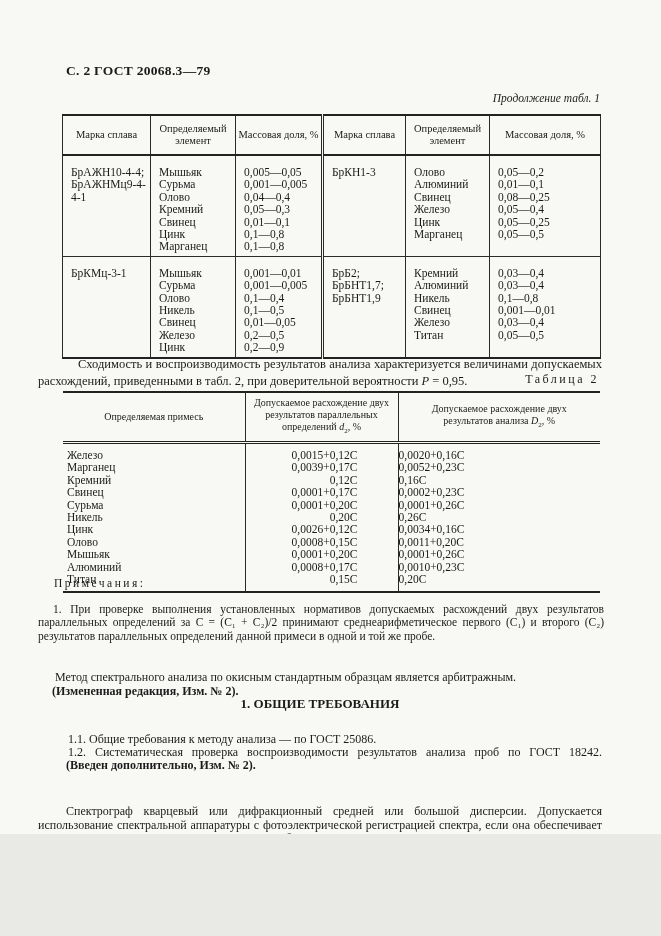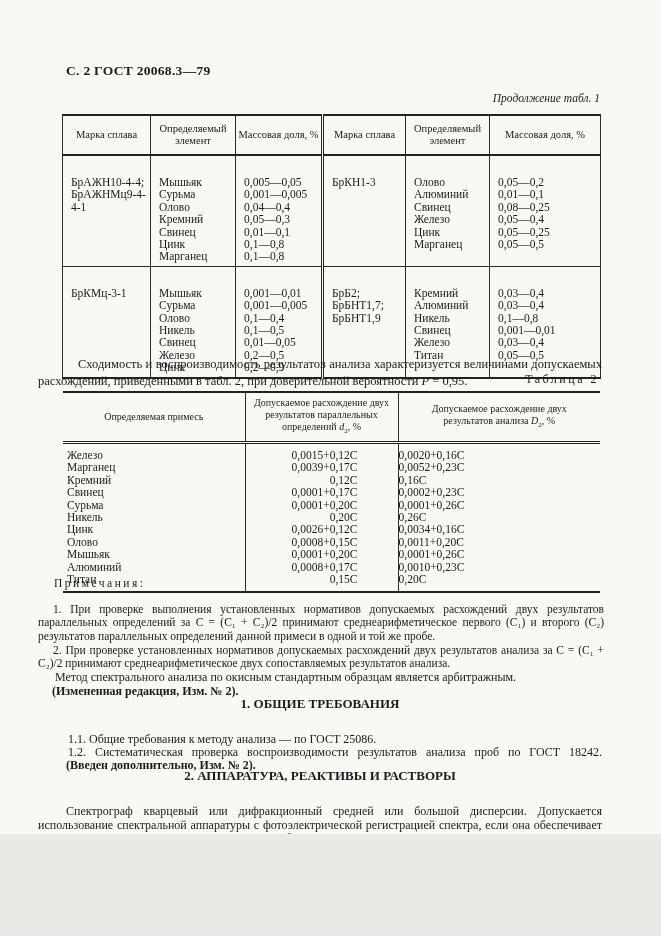--- a/index.html
+++ b/index.html
@@ -27,21 +27,21 @@
   .t1 { left: 62px; top: 114px; width: 538px;
         border: 1px solid #2a2a2a; border-top: 2px solid #222; border-bottom: 2px solid #222;
         font-size: 11.5px; }
   .t1 th {
     border-left: 1px solid #2a2a2a; border-bottom: 2px solid #222;
     font-weight: normal; font-size: 10.5px; line-height: 12px;
     text-align: center; vertical-align: middle; padding: 4px 2px; height: 30px;
   }
   .t1 td {
     border-left: 1px solid #2a2a2a;
-    vertical-align: top; padding: 20px 2px 3px 8px;
+    vertical-align: top; padding: 10px 2px 3px 8px;
     line-height: 12.4px; white-space: pre-line;
   }
   .t1 th:first-child, .t1 td:first-child { border-left: none; }
   .t1 tbody tr + tr td { border-top: 1px solid #2a2a2a; }
   .t1 .dl { border-left: 3px double #2a2a2a; }
 
   
   .bodytext { left: 38px; width: 564px; font-size: 12.5px; text-align: justify; }
   .intro { top: 343px; line-height: 17.5px; text-indent: 40px; }
   .intro i { font-style: italic; font-family: "Liberation Serif", "DejaVu Serif", serif; }
@@ -255,28 +255,26 @@
       <tr>
           <td>Титан</td>
           <td class="val">0,15С</td>
           <td class="val2">0,20С</td>
         </tr>
     </tbody>
   </table>
 
   <div class="abs notes-label">Примечания:</div>
   <p class="abs note note-1">1. При проверке выполнения установленных нормативов допускаемых расхождений двух  результатов параллельных определений за С = (С₁ + С₂)/2 принимают среднеарифметическое первого (С₁) и второго (С₂) результатов параллельных определений данной примеси в одной и той же пробе.</p>
-  <p class="abs note note-2">2. При проверке установленных нормативов допускаемых расхождений двух результатов анализа за С = (С₁ + С₂)/2 принимают среднеарифметическое двух сопоставляемых результатов анализа.</p>
 
   <p class="abs bodytext arb">Метод спектрального анализа по окисным стандартным образцам является арбитражным.</p>
   <p class="abs bodytext amend">(Измененная редакция, Изм. № 2).</p>
 
   <div class="abs sect-heading h-1">1. ОБЩИЕ ТРЕБОВАНИЯ</div>
   <p class="abs bodytext item item-11">1.1. Общие требования к методу анализа — по ГОСТ 25086.</p>
   <p class="abs bodytext item item-12">1.2. Систематическая  проверка  воспроизводимости  результатов  анализа  проб по ГОСТ 18242.</p>
   <p class="abs bodytext added">(Введен дополнительно, Изм. № 2).</p>
 
-  <div class="abs sect-heading h-2">2. АППАРАТУРА, РЕАКТИВЫ И РАСТВОРЫ</div>
   <p class="abs bodytext spectro">Спектрограф кварцевый или дифракционный средней или большой дисперсии. Допускается использование спектральной аппаратуры с фотоэлектрической регистрацией спектра, если она обеспечивает сходимость результатов анализа, указанную в табл. 2.</p>
 
   <div class="abs pagenum">162</div>
 
 </div>
 
 </body></html>

